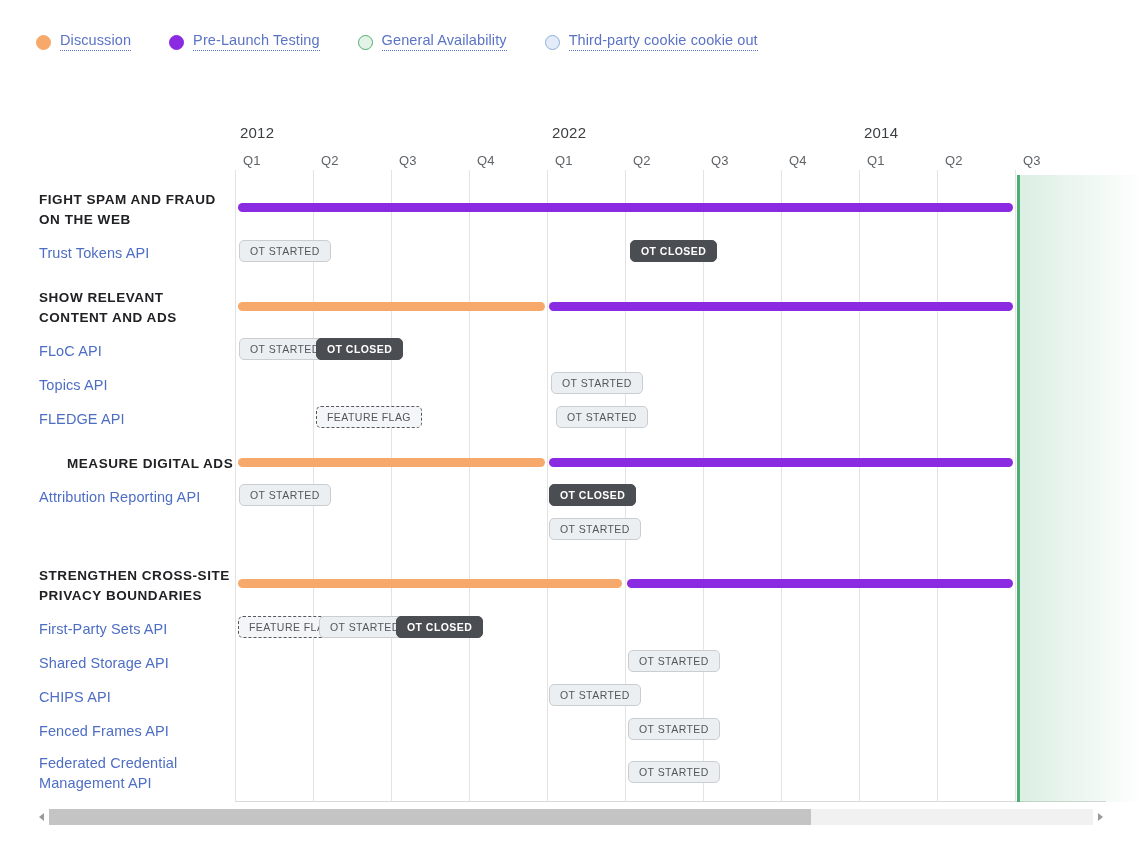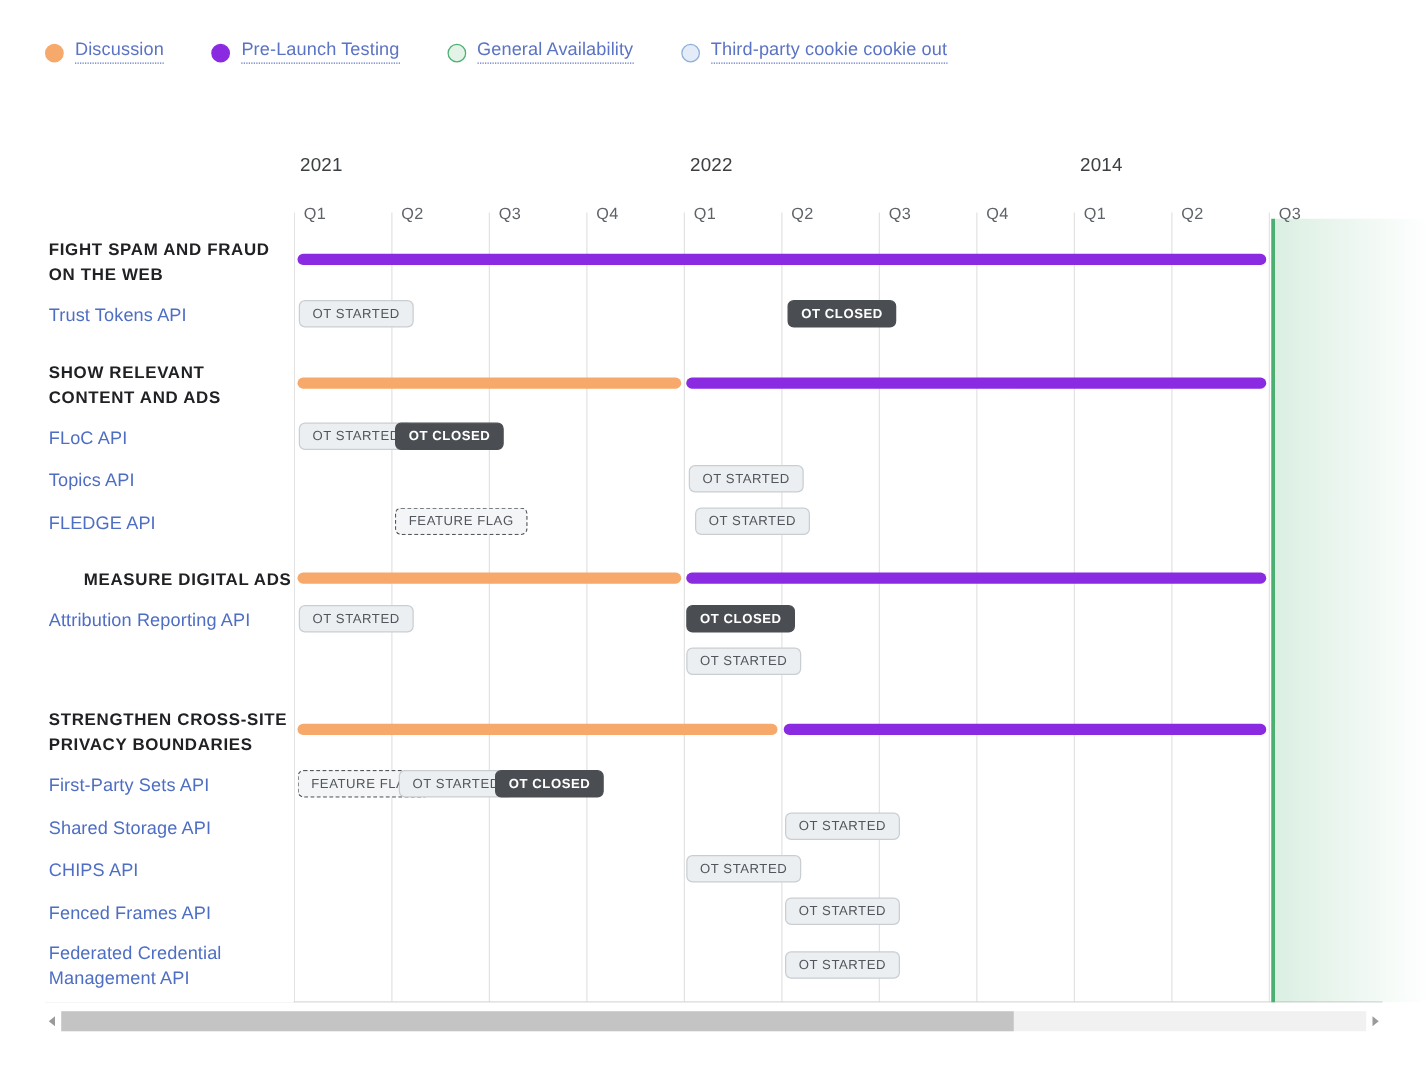--- a/index.html
+++ b/index.html
@@ -77,21 +77,20 @@
     font-size: 15px;
     color: #3c4043;
     letter-spacing: .2px;
   }
   .quarter-label {
     position: absolute;
     top: 35px;
     font-size: 13px;
     color: #5f6368;
     letter-spacing: .2px;
-    margin-top: 10px;
   }
   .gridline {
     position: absolute;
     top: 52px;
     width: 1px;
     height: 632px;
     background: #e3e3e3;
   }
 
   
@@ -240,21 +239,21 @@
         <span class="legend-label">General Availability</span>
       </div>
       <div class="legend-item">
         <span class="legend-dot" style="background: rgb(227, 236, 248); border: 1.5px solid rgb(143, 175, 216);"></span>
         <span class="legend-label">Third-party cookie cookie out</span>
       </div>
     </div>
 
   <div id="chart">
     <div id="grid-area">
-        <div class="year-label" style="left: 5px;">2021</div>
+        <div class="year-label" style="left: 5px;">2012</div>
         <div class="year-label" style="left: 317px;">2022</div>
         <div class="year-label" style="left: 629px;">2014</div>
         <div class="gridline" style="left: 0px;"></div>
         <div class="quarter-label" style="left: 8px;">Q1</div>
         <div class="gridline" style="left: 78px;"></div>
         <div class="quarter-label" style="left: 86px;">Q2</div>
         <div class="gridline" style="left: 156px;"></div>
         <div class="quarter-label" style="left: 164px;">Q3</div>
         <div class="gridline" style="left: 234px;"></div>
         <div class="quarter-label" style="left: 242px;">Q4</div>

